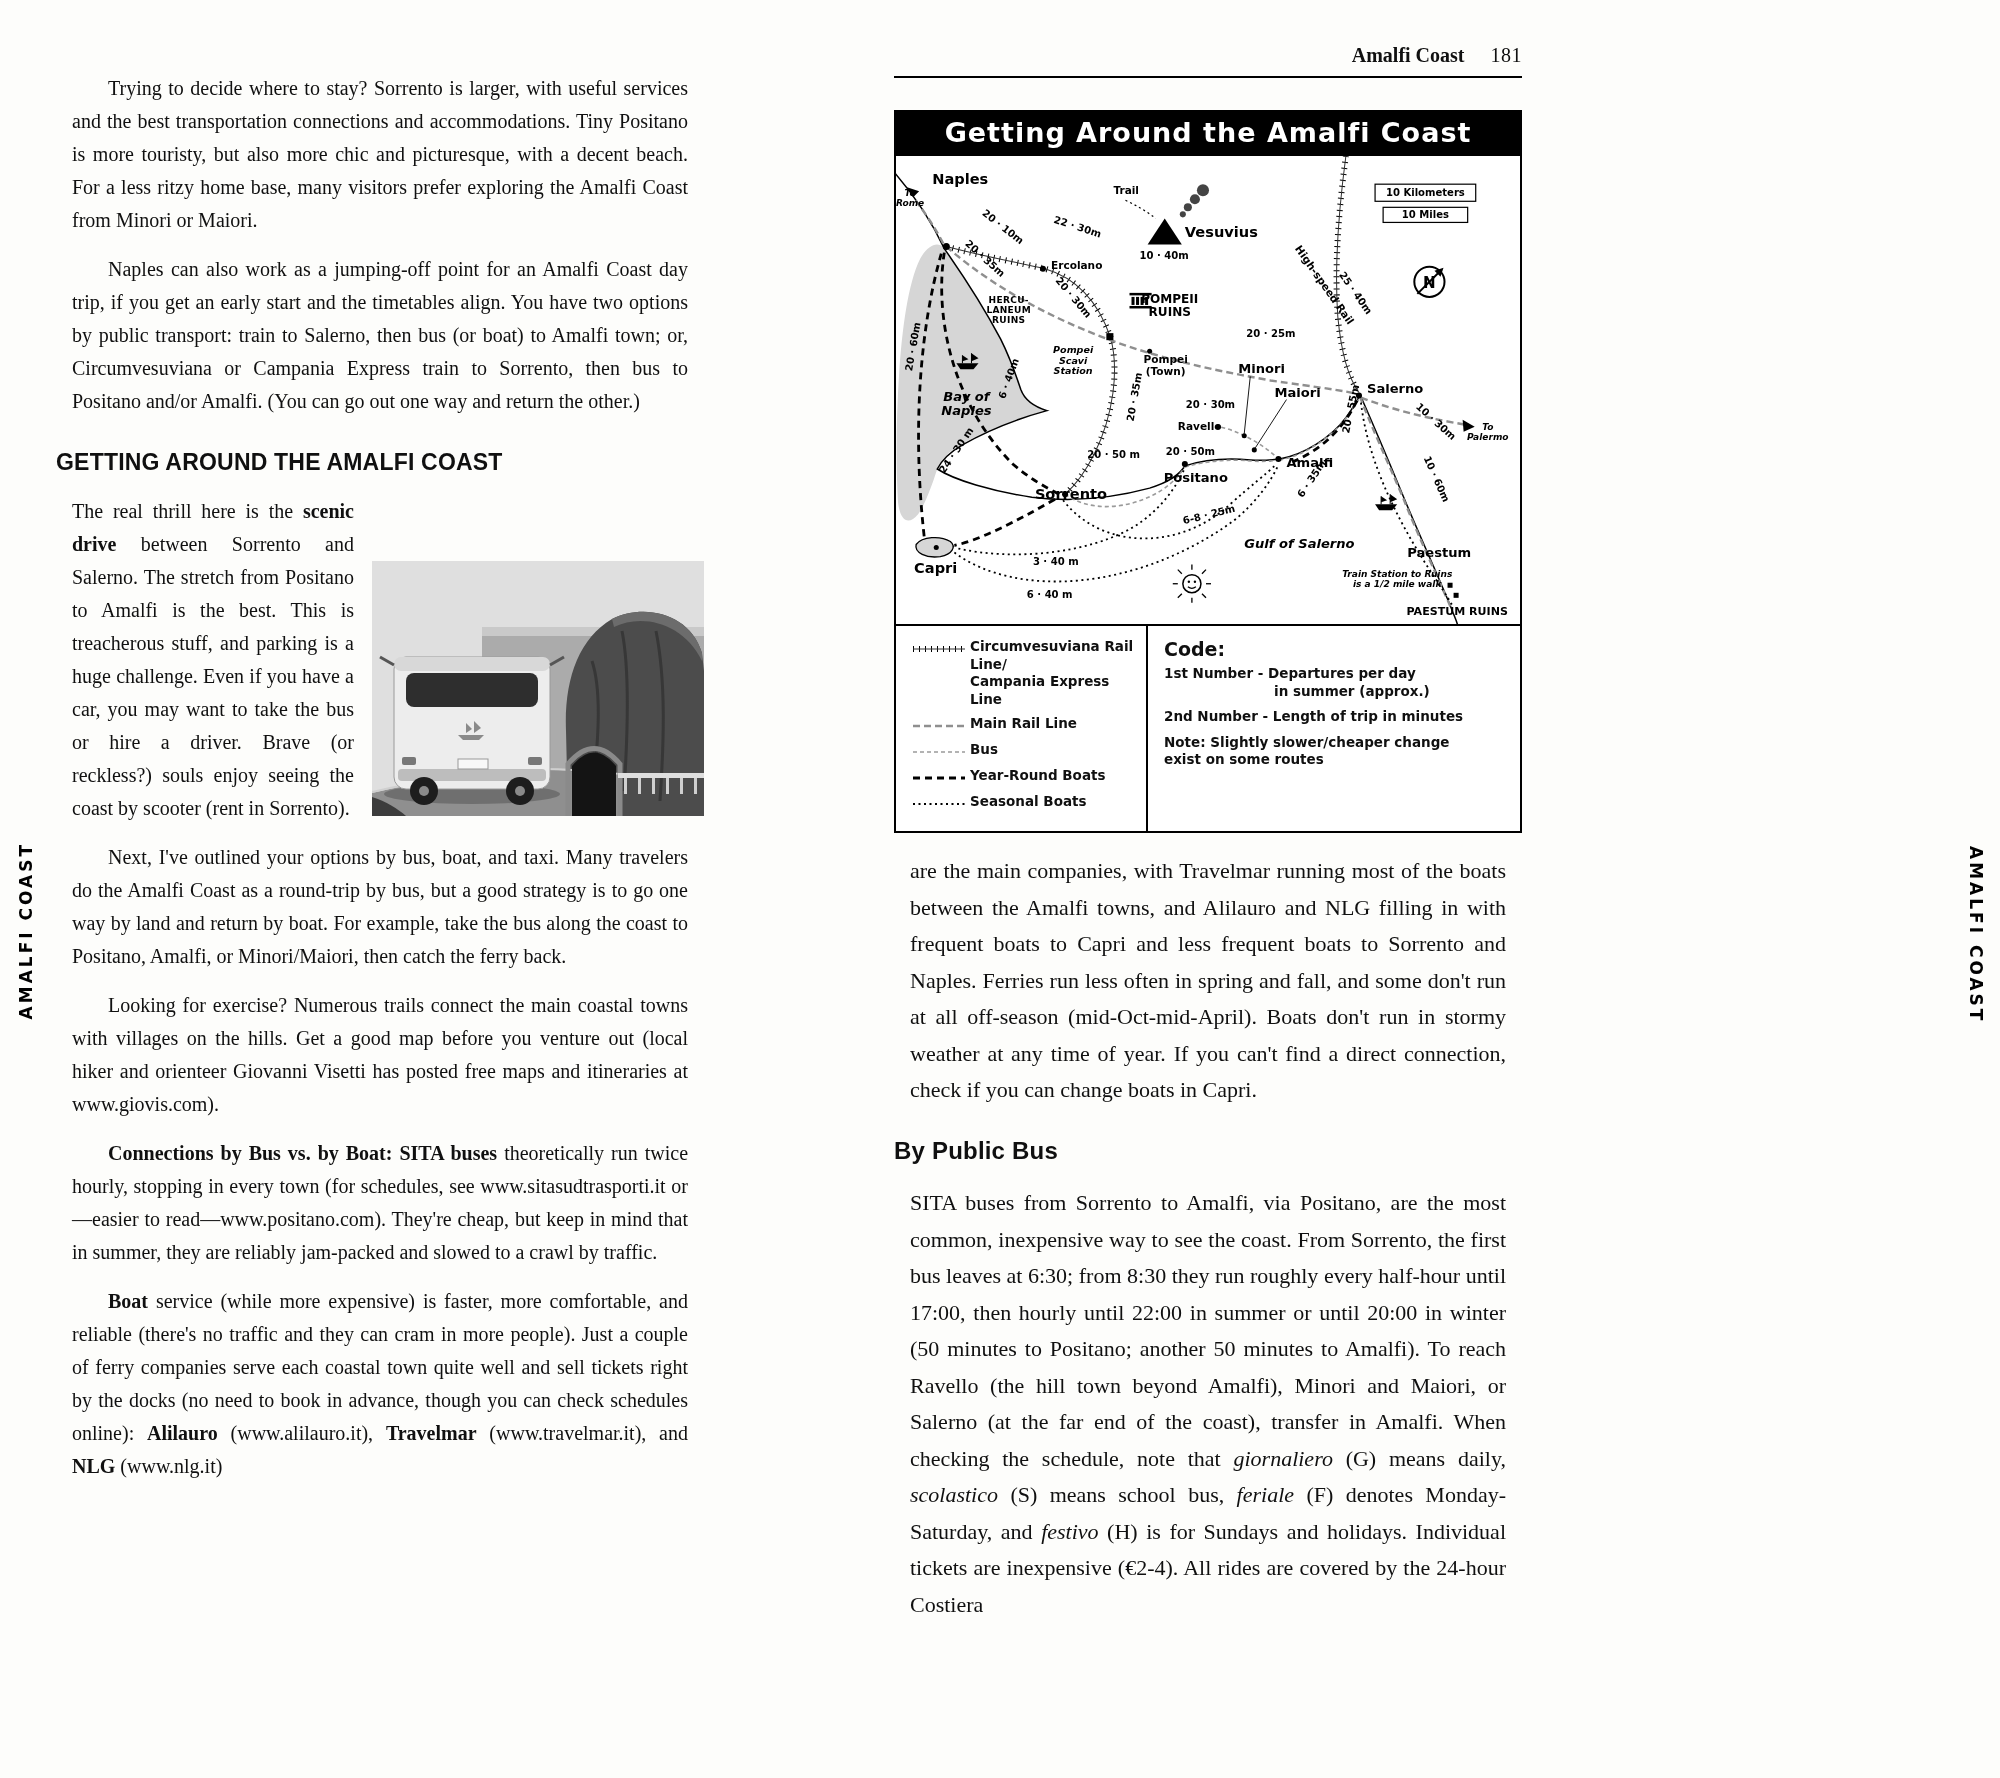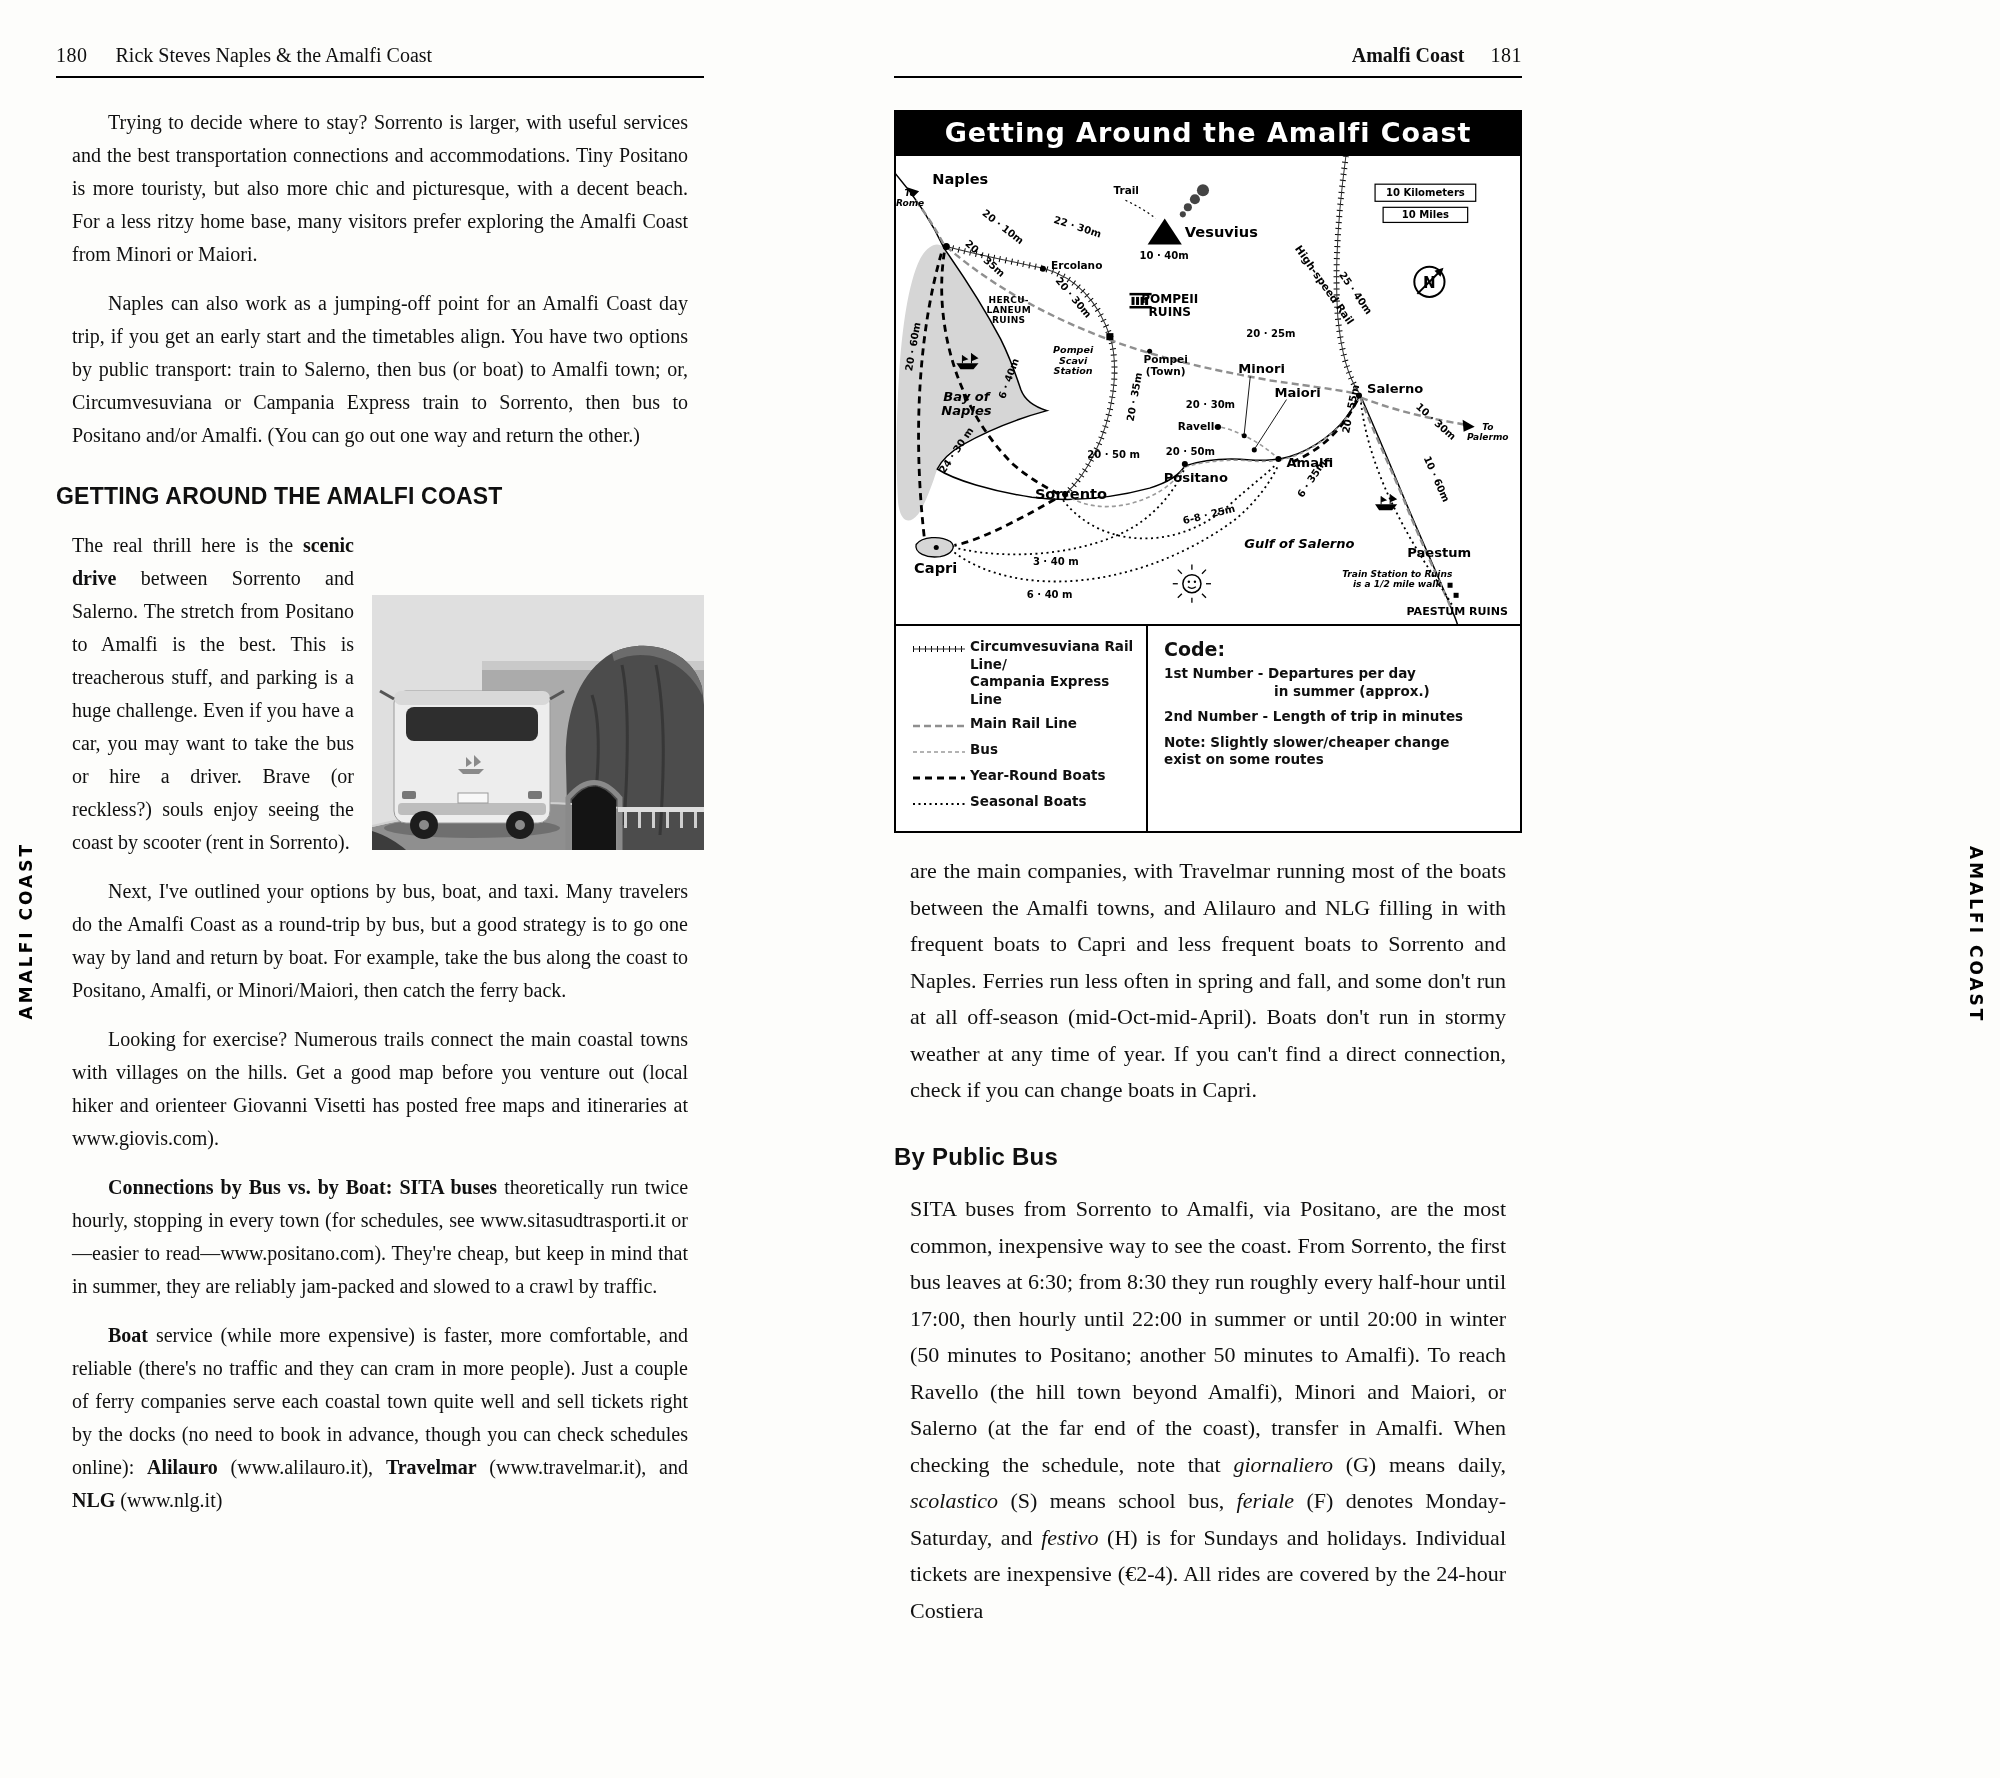--- a/index.html
+++ b/index.html
@@ -17,21 +17,21 @@
   .running-head.right .rh-num{margin-left:26px}
 
   .body-text{margin-top:28px;font-size:20px;line-height:33px;text-align:justify}
   .body-text p{margin:16px}
   .body-text p.ind{text-indent:36px}
   .b{font-weight:bold}
   .i{font-style:italic}
 
   .sec-head{font-family:"Liberation Sans",sans-serif;font-weight:bold;font-size:23px;
             letter-spacing:.2px;margin:28px 0 8px;text-align:left}
-  .sec-head.bus-head{font-size:24px;margin:30px 0 8px}
+  .sec-head.bus-head{font-size:24px;margin:24px 0 8px}
 
   
   .photo-float{float:right;width:332px;height:255px;margin:66px 0 12px 18px;display:block}
   .photo-float svg{display:block;width:100%;height:100%}
 
   
   .body-text.rp{margin-top:20px;font-size:22px;line-height:36.5px}
 
   
   .map-box{border:2px solid #000;margin-top:32px;background:#fff}
@@ -84,24 +84,20 @@
   
   .side-tab{position:absolute;font-family:"DejaVu Sans",sans-serif;font-weight:bold;
             font-size:17px;letter-spacing:3px;writing-mode:vertical-rl;color:#000}
   .tab-left{left:16px;top:842px;transform:rotate(180deg)}
   .tab-right{left:1966px;top:846px}
 </style>
 </head>
 <body>
 
 <div class="page-left">
-  <div class="running-head">
-    <span class="rh-num">180</span>
-    <span class="rh-title">Rick Steves Naples &amp; the Amalfi Coast</span>
-  </div>
 
   <div class="body-text">
     <p class="ind"><span>Trying to decide where to stay? Sorrento is larger, with useful services and the best transportation connections and accommodations. Tiny Positano is more touristy, but also more chic and picturesque, with a decent beach. For a less ritzy home base, many visitors prefer exploring the Amalfi Coast from Minori or Maiori.</span></p>
     <p class="ind"><span>Naples can also work as a jumping-off point for an Amalfi Coast day trip, if you get an early start and the timetables align. You have two options by public transport: train to Salerno, then bus (or boat) to Amalfi town; or, Circumvesuviana or Campania Express train to Sorrento, then bus to Positano and/or Amalfi. (You can go out one way and return the other.)</span></p>
 
     <h2 class="sec-head">GETTING AROUND THE AMALFI COAST</h2>
 
     <div class="wrap-zone">
       <span class="photo-float">
 

